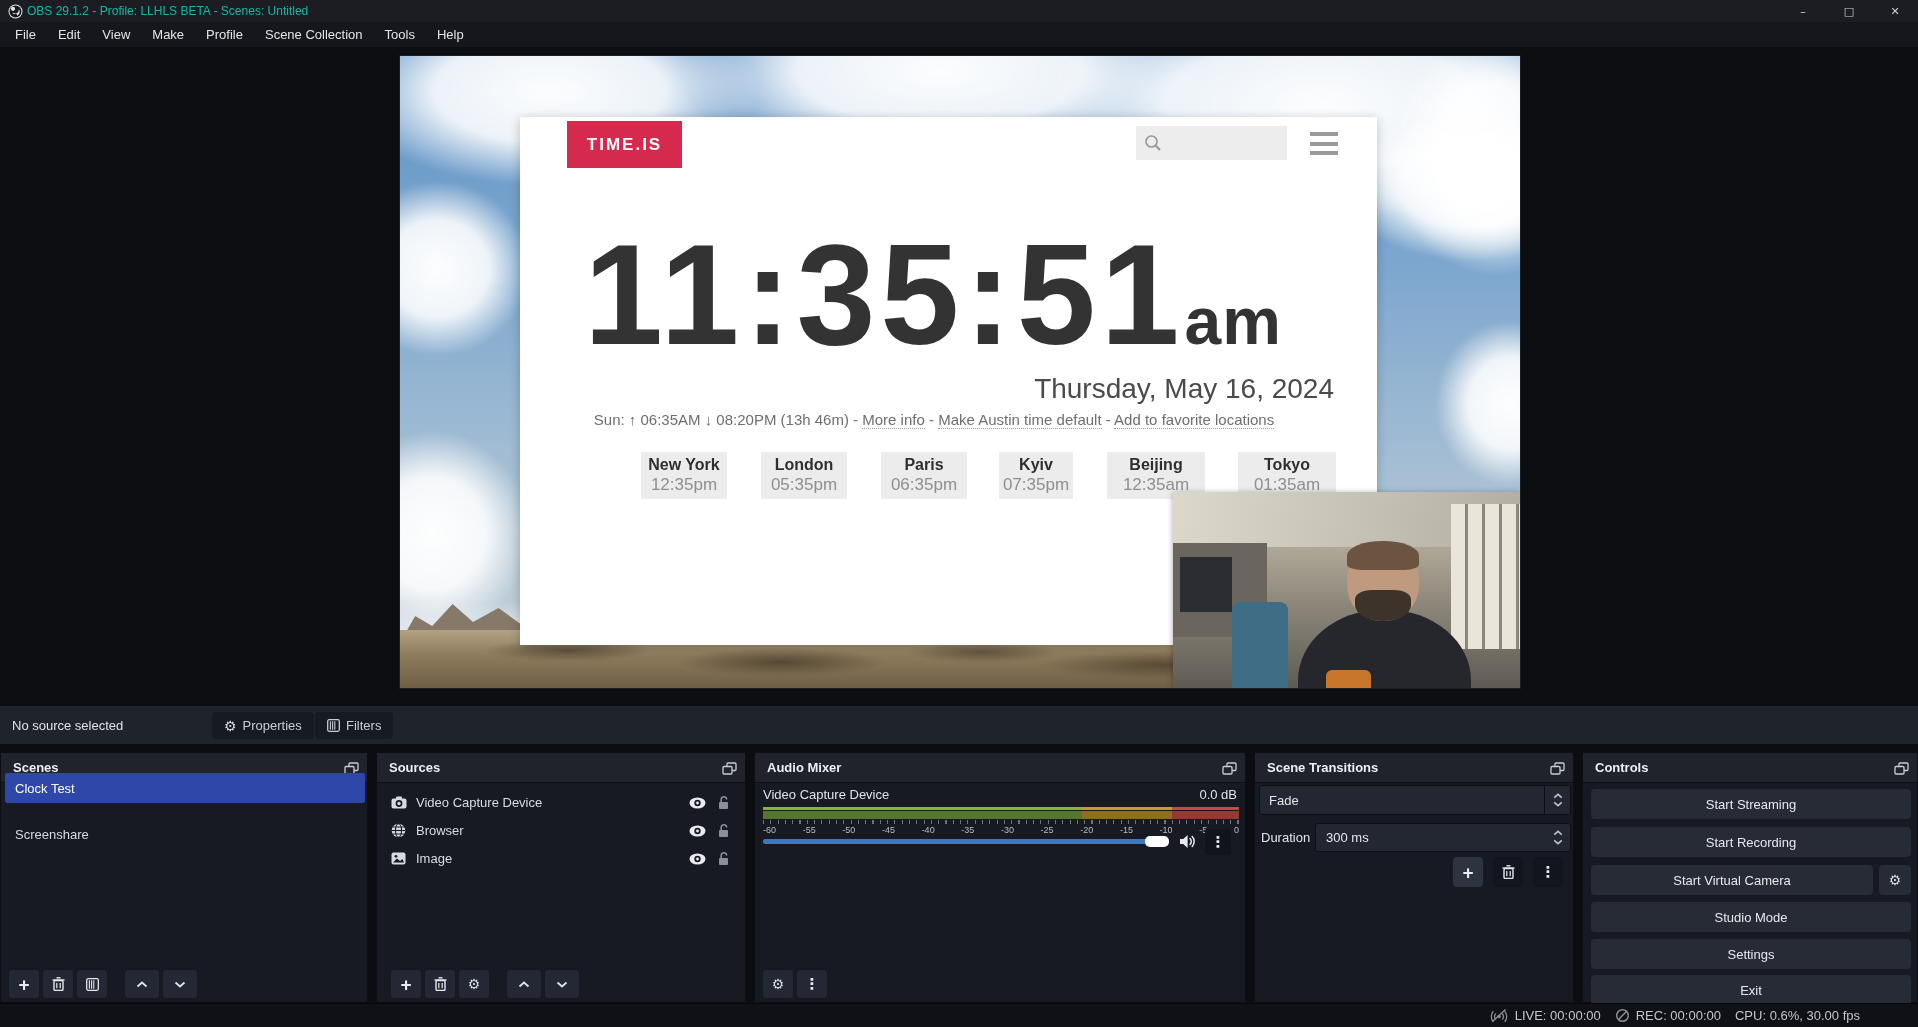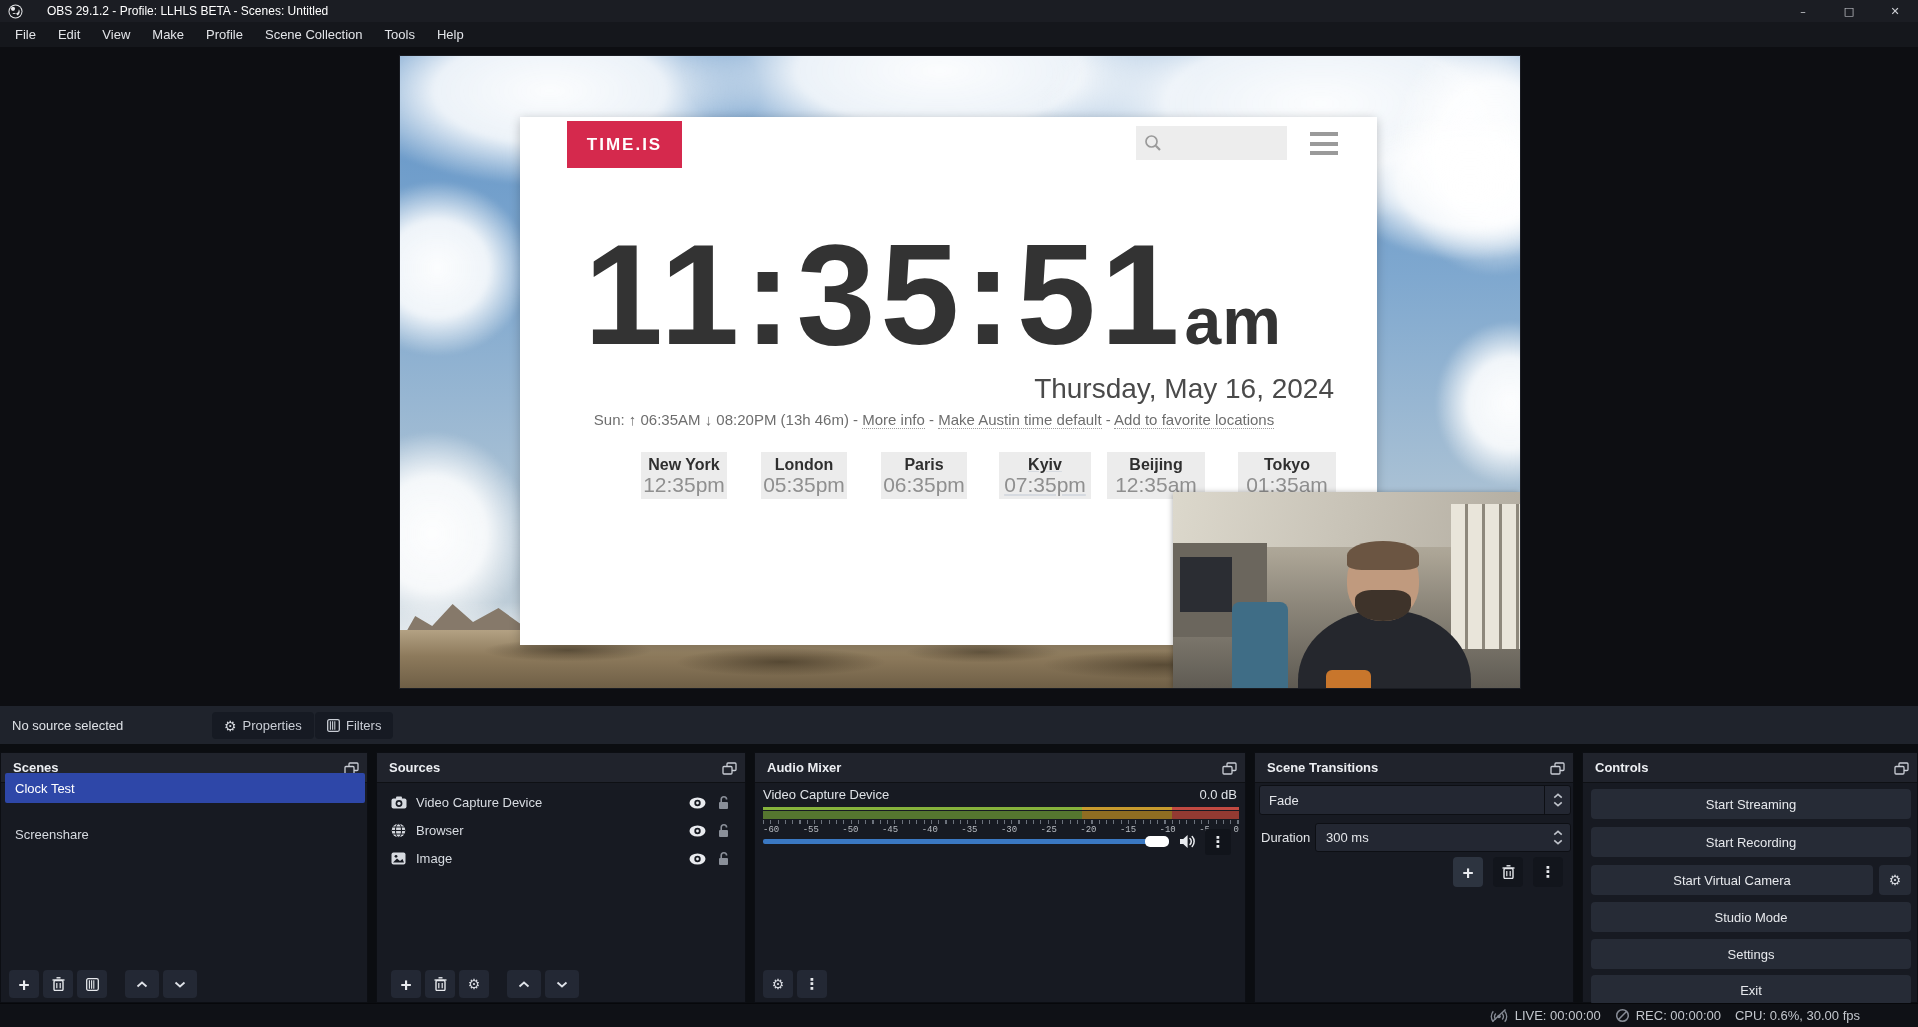--- a/index.html
+++ b/index.html
@@ -3,21 +3,21 @@
 <meta charset="utf-8">
 <style>
   * { margin:0; padding:0; box-sizing:border-box; }
   html,body { width:1918px; height:1027px; overflow:hidden; }
   body { font-family:"Liberation Sans", sans-serif; background:#0b0d11; color:#d6dae0; }
   #app { position:relative; width:1918px; height:1027px; }
 
   
   #titlebar { position:absolute; left:0; top:0; width:1918px; height:22px; background:#1b1d23; display:flex; align-items:center; }
   #titlebar .logo { margin-left:8px; width:15px; height:15px; display:inline-flex; }
-  #titlebar .ttl { margin-left:24px; font-size:12px; color:#ffffff; }
+  #titlebar .ttl { margin-left:4px; font-size:12px; color:#14b8a6; }
   .winbtns { position:absolute; right:0; top:0; height:22px; display:flex; }
   .winbtn { width:46px; height:22px; display:flex; align-items:center; justify-content:center; color:#cfd1d6; font-size:11px; font-family:"DejaVu Sans",sans-serif; }
 
   
   #menubar { position:absolute; left:0; top:22px; width:1918px; height:25px; background:#15171c; display:flex; align-items:center; padding-left:4px; }
   .menu-item { padding:0 11px; font-size:13px; color:#e2e4e8; line-height:25px; }
 
   
   #preview-area { position:absolute; left:0; top:47px; width:1918px; height:659px; background:#0d0e12; }
   #canvas { position:absolute; left:400px; top:9px; width:1120px; height:632px; overflow:hidden; background:linear-gradient(180deg,#5f92c6 0%,#7fa8cf 35%,#a8c0d4 68%,#ccd5da 100%); box-shadow:0 0 0 1px #1a1c22; }
@@ -43,23 +43,23 @@
   #ti-heading { position:absolute; left:45px; top:70px; font-size:31px; color:#3f3f3f; white-space:nowrap; }
   #ti-heading b { color:#141414; font-weight:800; }
   #ti-clock { position:absolute; left:64px; top:96px; white-space:nowrap; color:#333; }
   #ti-clock .t { font-size:142px; font-weight:700; letter-spacing:5px; }
   #ti-clock .ap { font-size:66px; font-weight:700; letter-spacing:1px; }
   #ti-date { position:absolute; right:43px; top:256px; font-size:28px; color:#4a4a4a; }
   #ti-sun { position:absolute; left:0; top:294px; width:828px; text-align:center; font-size:15px; color:#6e6e6e; white-space:nowrap; }
   #ti-sun .lnk { border-bottom:1px dotted #9a9a9a; }
   .citybox { position:absolute; top:335px; height:47px; background:#ececec; text-align:center; padding-top:3px; }
   .citybox .cn { font-size:16px; font-weight:bold; color:#2f2f2f; line-height:20px; }
-  .citybox .ct { font-size:21px; color:#8f8f8f; line-height:20px; }
+  .citybox .ct { font-size:17px; color:#8f8f8f; line-height:20px; }
   .cb0{left:121px;width:86px;} .cb1{left:241px;width:86px;} .cb2{left:361px;width:86px;}
-  .cb3{left:479px;width:92px;text-decoration:underline;} .cb4{left:587px;width:98px;} .cb5{left:718px;width:98px;}
+  .cb3{left:479px;width:74px;} .cb4{left:587px;width:98px;} .cb5{left:718px;width:98px;}
 
   
   #webcam { position:absolute; left:773px; top:436px; width:347px; height:196px; overflow:hidden; background:linear-gradient(180deg,#c6c0b4 0%,#aba495 32%,#8c867a 58%,#5f5b53 100%); box-shadow:0 1px 6px rgba(0,0,0,.35); }
   .wc-ceil { position:absolute; left:0; top:0; width:100%; height:28%; background:linear-gradient(100deg,#dcd8cc,#b4aea2); }
   .wc-win { position:absolute; right:0; top:6%; width:20%; height:74%; background:repeating-linear-gradient(90deg,#e9e5da 0 14px,#8e887c 14px 17px); }
   .wc-wall { position:absolute; left:0; top:26%; width:27%; height:48%; background:#6b665d; }
   .wc-tv { position:absolute; left:2%; top:33%; width:15%; height:28%; background:#2b2d33; }
   .wc-chair { position:absolute; left:17%; bottom:0; width:16%; height:44%; background:#3f6d86; border-radius:8px 8px 0 0; }
   .wc-body { position:absolute; left:36%; bottom:0; width:50%; height:40%; background:#25272d; border-radius:48% 48% 0 0 / 90% 90% 0 0; }
   .wc-head { position:absolute; left:50%; bottom:34%; width:21%; height:40%; background:#c09a7e; border-radius:46%; }
@@ -101,21 +101,21 @@
   .icon-btn { width:30px; height:28px; background:#232834; border-radius:4px; display:flex; align-items:center; justify-content:center; margin-right:4px; }
   .icon-btn.gap { margin-left:14px; }
 
   
   #mix-name-row { position:absolute; left:8px; right:8px; top:34px; display:flex; justify-content:space-between; font-size:13px; color:#dfe2e7; }
   #mix-meter { position:absolute; left:8px; top:54px; width:476px; height:12px; }
   #mix-meter .bright { height:3px; background:linear-gradient(90deg,#86b33c 0 67%,#c89b2e 67% 86%,#c24a42 86% 100%); }
   #mix-meter .dull { margin-top:1px; height:8px; background:linear-gradient(90deg,#55762f 0 67%,#8f6d22 67% 86%,#933a32 86% 100%); }
   #mix-ticks { position:absolute; left:8px; top:67px; width:476px; }
   #mix-ticks .tickstrip { height:4px; background:repeating-linear-gradient(90deg,#6c727c 0 1px,transparent 1px 7.3px); }
-  #mix-ticks .ticklabels { display:flex; justify-content:space-between; font-size:9px; color:#b8bcc2; margin-top:1px;font-family:Liberation Mono, monospace; }
+  #mix-ticks .ticklabels { display:flex; justify-content:space-between; font-size:9px; color:#b8bcc2; margin-top:1px; }
   #mix-slider-track { position:absolute; left:8px; top:86px; width:406px; height:5px; border-radius:2px; background:#3a78c2; }
   #mix-slider-handle { position:absolute; left:390px; top:83px; width:24px; height:11px; border-radius:5px; background:#fff; }
   #mix-speaker { position:absolute; left:424px; top:81px; }
   #mix-kebab { position:absolute; left:450px; top:76px; width:26px; height:26px; background:#11141b; border-radius:3px; display:flex; align-items:center; justify-content:center; }
 
   
   #trans-combo { position:absolute; left:4px; top:32px; width:312px; height:30px; background:#232732; border:1px solid #0d0f14; border-radius:3px; display:flex; align-items:center; }
   #trans-combo .val { margin-left:9px; font-size:13px; color:#e4e6ea; flex:1; }
   #trans-combo .chevs { width:26px; height:100%; border-left:1px solid #0d0f14; display:flex; flex-direction:column; align-items:center; justify-content:center; gap:2px; }
   #dur-label { position:absolute; left:6px; top:77px; font-size:13px; color:#e2e4e8; }

